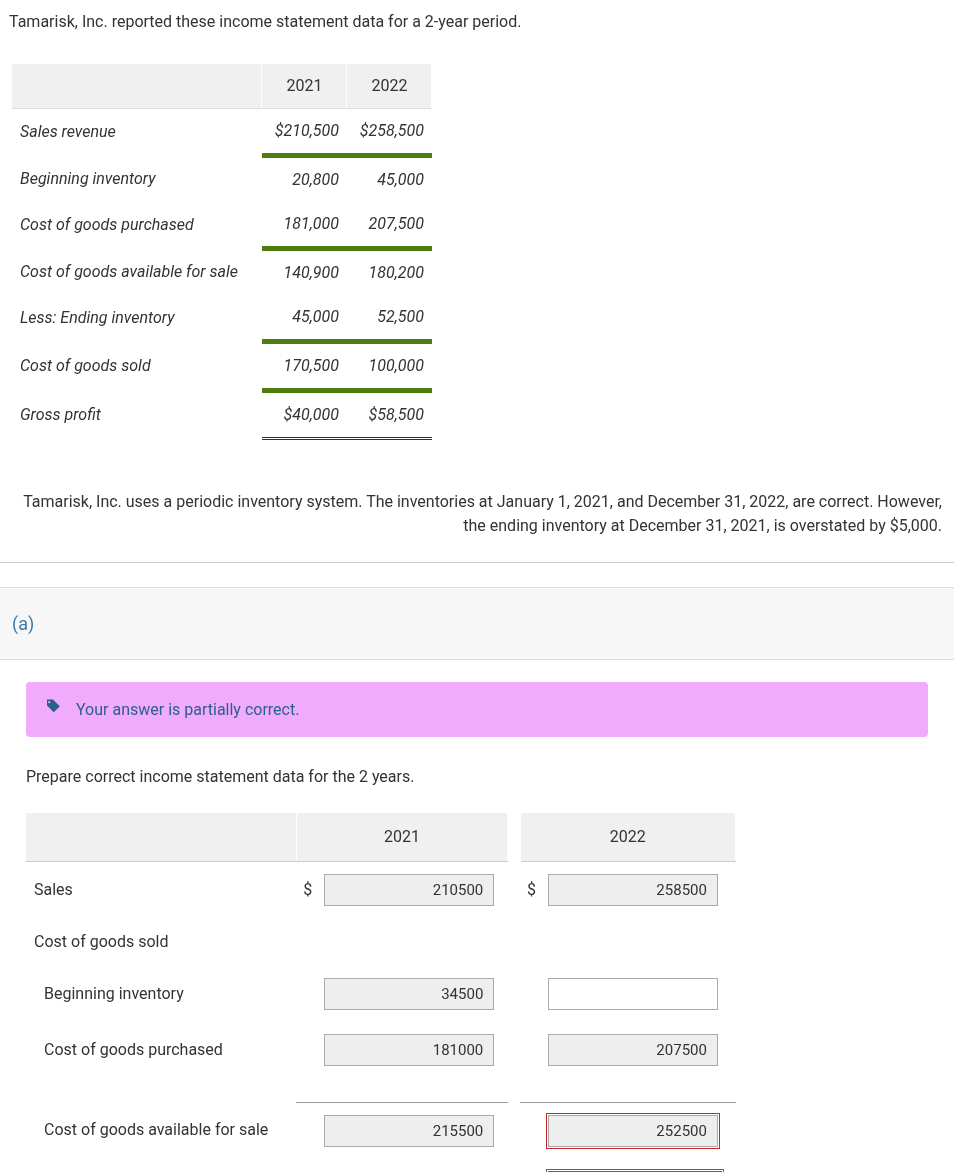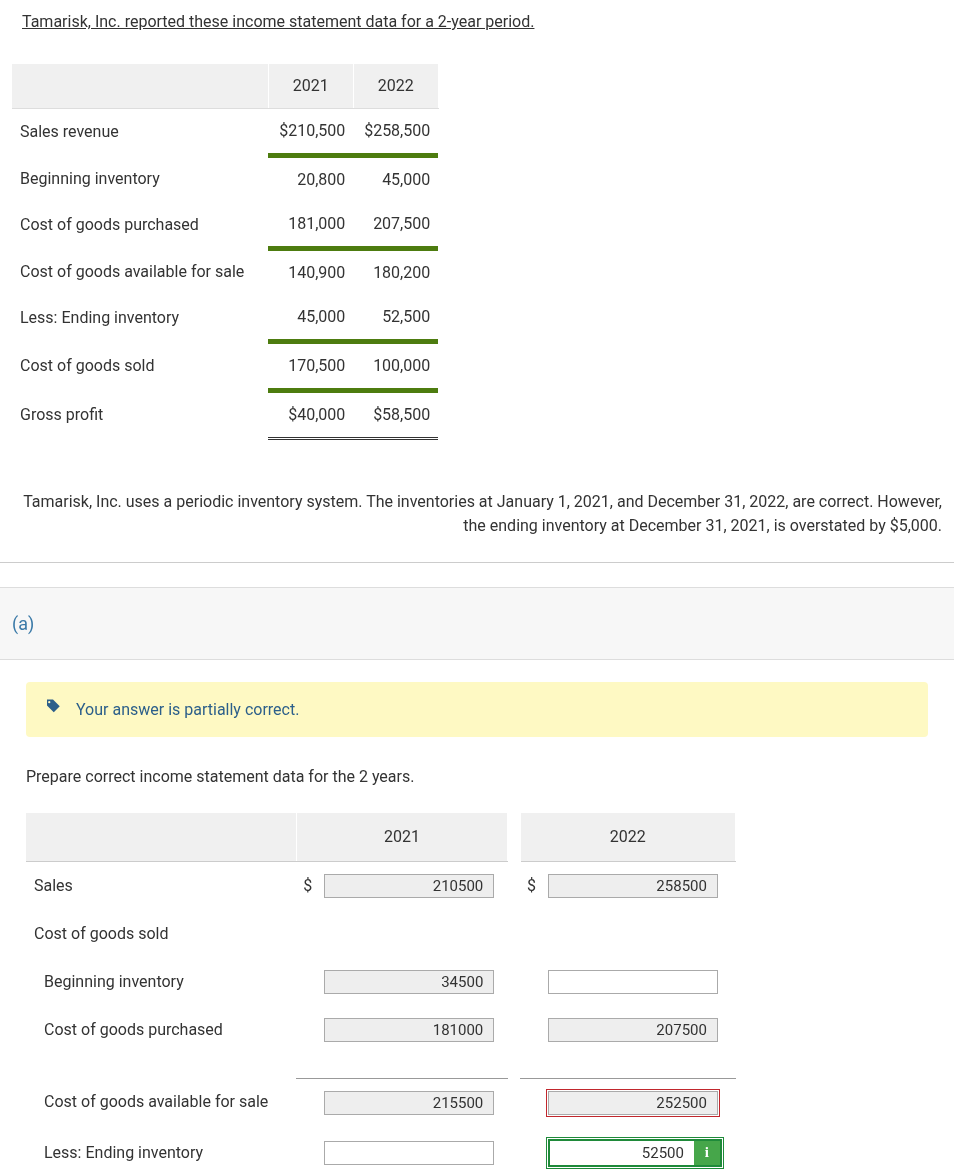--- a/index.html
+++ b/index.html
@@ -3,57 +3,58 @@
   <meta charset="utf-8">
   <style>
     * { box-sizing: border-box; margin: 0; padding: 0; }
     body {
       font-family: -apple-system, BlinkMacSystemFont, "Segoe UI", Roboto, Helvetica, Arial, sans-serif;
       color: #333;
       font-size: 16px;
       line-height: 1.5;
       width: 954px;
     }
-    .intro { padding: 10px 22px; text-decoration: underline; }
+    .intro { padding: 10px 9px; }
     .table1 {
       margin: 20px 0 40px 12px;
       border-collapse: collapse;
     }
     .table1 th {
       font-weight: normal;
       text-align: center;
       padding: 10px 24px;
       background: #f0f0f0;
       border-right: 1px solid #fff;
       border-bottom: 1px solid #ddd;
     }
     .table1 th:first-child { background: #f0f0f0; border-right: 1px solid #fff; }
     .table1 td {
       padding: 10px 8px;
       text-align: right;
+      font-style: italic;
     }
     .table1 td:first-child {
       text-align: left;
       padding-right: 24px;
     }
     .underline-single { border-bottom: 5px solid #4d7c0f; }
     .underline-double { border-bottom: 3px double #333; }
     .body-text { padding: 10px 12px 24px 12px; text-align: right; }
     .section-divider { border-top: 1px solid #ccc; }
     .part-label {
       color: #3b7aa8;
       font-size: 18px;
       padding: 22px 12px;
       background: #f7f7f7;
       border-top: 1px solid #ddd;
       border-bottom: 1px solid #ddd;
     }
     .answer-section { padding: 22px 26px; }
     .feedback-box {
-      background: #fef9c3;
+      background: #f0abfc;
       border-radius: 4px;
       padding: 14px 18px;
       display: flex;
       align-items: center;
       gap: 14px;
       margin-bottom: 28px;
     }
     .feedback-icon {
       color: #2c5f8a;
       font-size: 18px;
@@ -79,21 +80,21 @@
     .table2 td.label { text-align: left; padding-left: 8px; white-space: nowrap; }
     .table2 td.label.indent { padding-left: 18px; }
     .dollar {
       text-align: right;
       width: 14px;
       padding-right: 2px;
     }
     .input-cell { width: 180px; }
     input[type="text"] {
       width: 170px;
-      height: 24px;
+      height: 32px;
       padding: 4px 10px;
       font-size: 15px;
       text-align: right;
       border: 1px solid #aaa;
       color: #333;
       font-family: inherit;
     }
     .disabled {
       background: #eee;
       color: #555;

